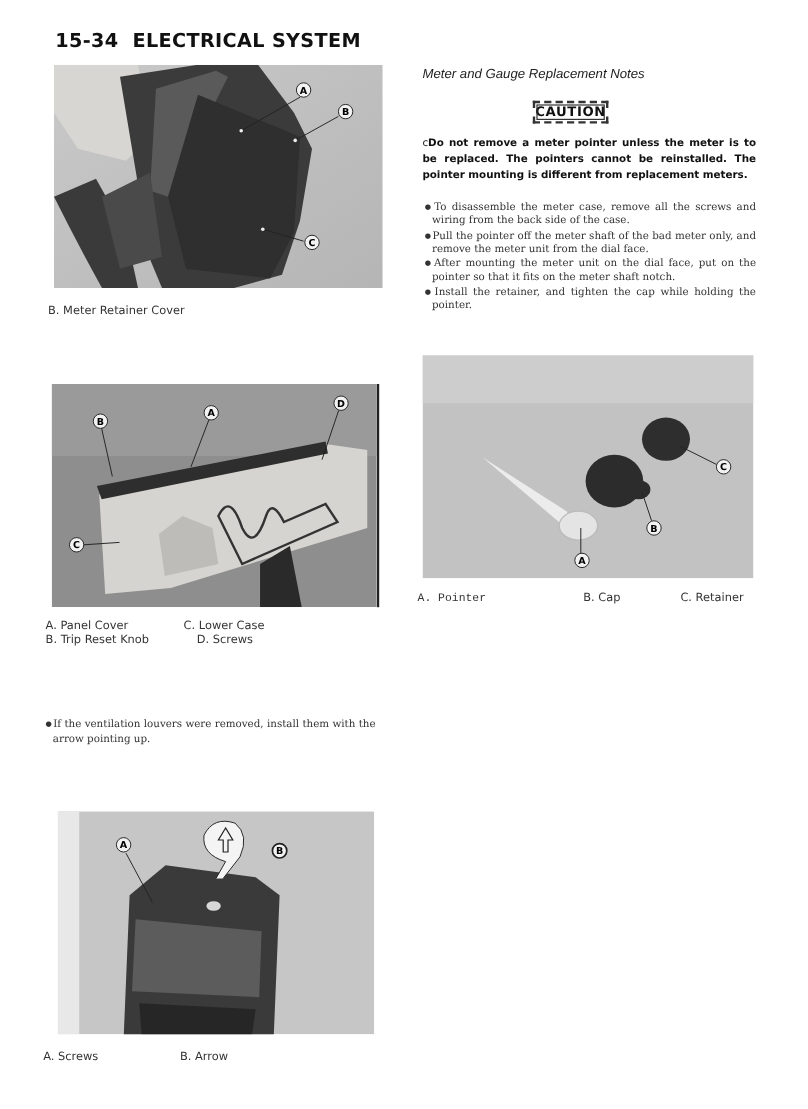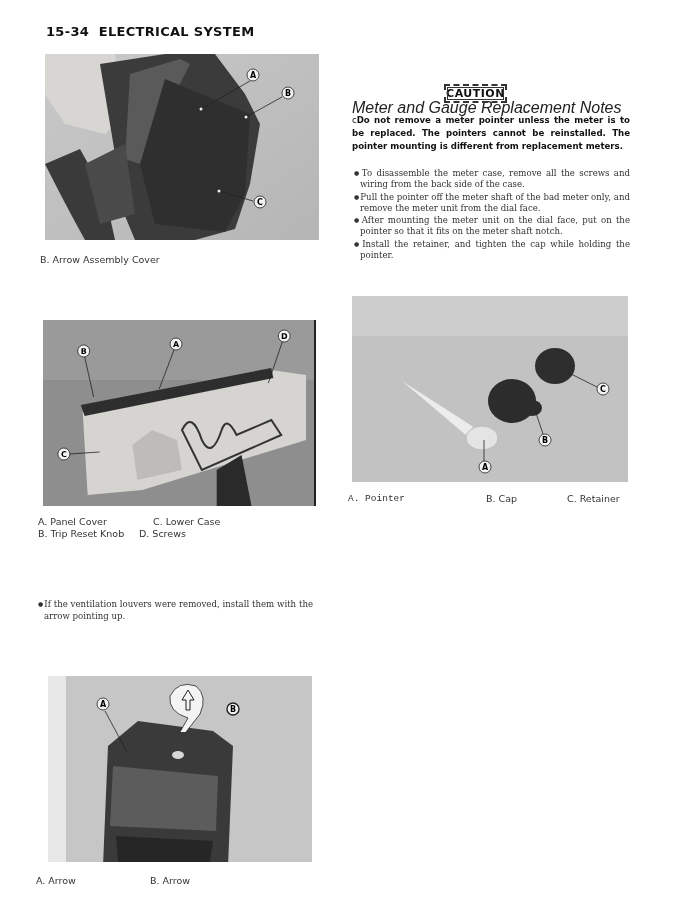--- a/index.html
+++ b/index.html
@@ -1,29 +1,29 @@
 <!DOCTYPE html>
 <html><head>
 <meta charset="utf-8">
 <style>
   * { box-sizing: border-box; margin: 0; padding: 0; }
   html, body { width: 673px; height: 924px; background: #ffffff; overflow: hidden; }
   body { position: relative; font-family: "Liberation Sans", sans-serif; color: #2a2a2a; }
 
-  .page-header { position: absolute; left: 46px; top: 24px; font-family: "DejaVu Sans", sans-serif; font-weight: bold; font-size: 13px; letter-spacing: 0.3px; color: #111; }
+  .page-header { position: absolute; left: 46px; top: 24px; font-family: "DejaVu Sans", sans-serif; font-weight: bold; font-size: 16px; letter-spacing: 0.3px; color: #111; }
 
   .photo { position: absolute; overflow: hidden; }
   .photo svg { position: absolute; left: 0; top: 0; width: 100%; height: 100%; }
 
   .caption { position: absolute; font-family: "DejaVu Sans", sans-serif; font-size: 9.5px; line-height: 12px; color: #333; }
   .caption .row { display: flex; white-space: nowrap; }
 
   .callout { font-family: "DejaVu Sans", sans-serif; font-size: 8px; font-weight: bold; }
 
-  .section-title { position: absolute; left: 352px; top: 56px; font-style: italic; font-size: 16px; color: #222; margin-top: 43px; }
+  .section-title { position: absolute; left: 352px; top: 56px; font-style: italic; font-size: 11px; color: #222; }
   .caution-box { position: absolute; left: 444px; top: 84px; width: 63px; height: 19px; border: 2px dashed #333; outline: 1px solid #333; outline-offset: -4px; display: flex; align-items: center; justify-content: center; font-family: "DejaVu Sans", sans-serif; font-weight: bold; font-size: 11px; letter-spacing: 0.5px; color: #111; }
   .caution-text { position: absolute; left: 352px; top: 114px; width: 278px; font-family: "DejaVu Sans", sans-serif; font-weight: bold; font-size: 8.6px; line-height: 13px; color: #111; text-align: justify; }
   .caution-text .mark { font-weight: normal; }
 
   .bullets { position: absolute; left: 354px; top: 167px; width: 276px; font-family: "DejaVu Serif", serif; font-size: 8.6px; line-height: 11.3px; color: #333; }
   .bullets .item { text-align: justify; padding-left: 6px; text-indent: -6px; }
   .bullets .item::before { content: "\25CF"; font-size: 6px; margin-right: 1px; vertical-align: 1px; }
 
   .louver-note { position: absolute; left: 38px; top: 598px; width: 275px; font-family: "DejaVu Serif", serif; font-size: 8.6px; line-height: 12px; color: #333; padding-left: 6px; text-indent: -6px; text-align: justify; }
   .louver-note::before { content: "\25CF"; font-size: 6px; margin-right: 1px; vertical-align: 1px; }
@@ -70,21 +70,21 @@
         <text class="callout" x="243" y="42" text-anchor="middle">B</text>
       </g>
     <g>
         <circle cx="215" cy="148" r="6" fill="#f2f2f2" stroke="#222" stroke-width="0.8"></circle>
         <text class="callout" x="215" y="151" text-anchor="middle">C</text>
       </g>
   </svg>
 </div>
 <div class="caption" style="left:40px; top:254px;">
   <div class="row">
-    <span>B. Arrow Assembly Cover</span>
+    <span>B. Meter Retainer Cover</span>
   </div>
 </div>
 
 <div class="photo" style="left:43px; top:320px; width:273px; height:186px; border-right:2px solid #222;">
   <svg viewBox="0 0 273 186" preserveAspectRatio="none">
     <rect width="273" height="186" fill="#8e8e8e"></rect>
     <rect y="0" width="273" height="60" fill="#9a9a9a"></rect>
     <path d="M40 92 L230 50 L265 55 L265 120 L100 170 L45 175 Z" fill="#d6d4d0"></path>
     <path d="M38 85 L230 48 L232 58 L42 96 Z" fill="#2e2e2e"></path>
     <path d="M90 125 L110 110 L135 120 L140 150 L95 160 Z" fill="#bebcb8"></path>
@@ -115,21 +115,21 @@
         <text class="callout" x="21" y="137" text-anchor="middle">C</text>
       </g>
   </svg>
 </div>
 <div class="caption" style="left:38px; top:516px;">
   <div class="row">
     <span style="width:115px;">A. Panel Cover</span>
     <span>C. Lower Case</span>
   </div>
   <div class="row">
-    <span style="width:101px;">B. Trip Reset Knob</span>
+    <span style="width:126px;">B. Trip Reset Knob</span>
     <span>D. Screws</span>
   </div>
 </div>
 
 <div class="section-title">Meter and Gauge Replacement Notes</div>
 <div class="caution-box">CAUTION</div>
 <div class="caution-text">
   <span class="mark">c</span><span>Do not remove a meter pointer unless the meter is to be replaced.  The pointers cannot be reinstalled.  The pointer mounting is different from replacement meters.</span>
 </div>
 <div class="bullets">
@@ -201,16 +201,16 @@
         <text class="callout" x="55" y="31" text-anchor="middle">A</text>
       </g>
     <g>
         <circle cx="185" cy="33" r="6" fill="#f2f2f2" stroke="#222" stroke-width="1.4"></circle>
         <text class="callout" x="185" y="36" text-anchor="middle">B</text>
       </g>
   </svg>
 </div>
 <div class="caption" style="left:36px; top:875px;">
   <div class="row">
-    <span style="width:114px;">A. Arrow</span>
+    <span style="width:114px;">A. Screws</span>
     <span>B. Arrow</span>
   </div>
 </div>
 
 </body></html>

